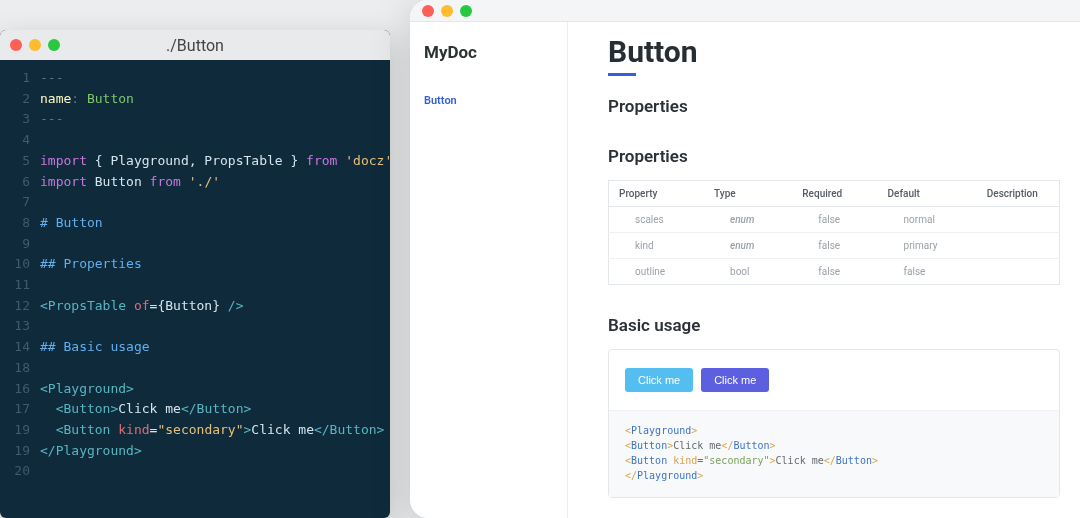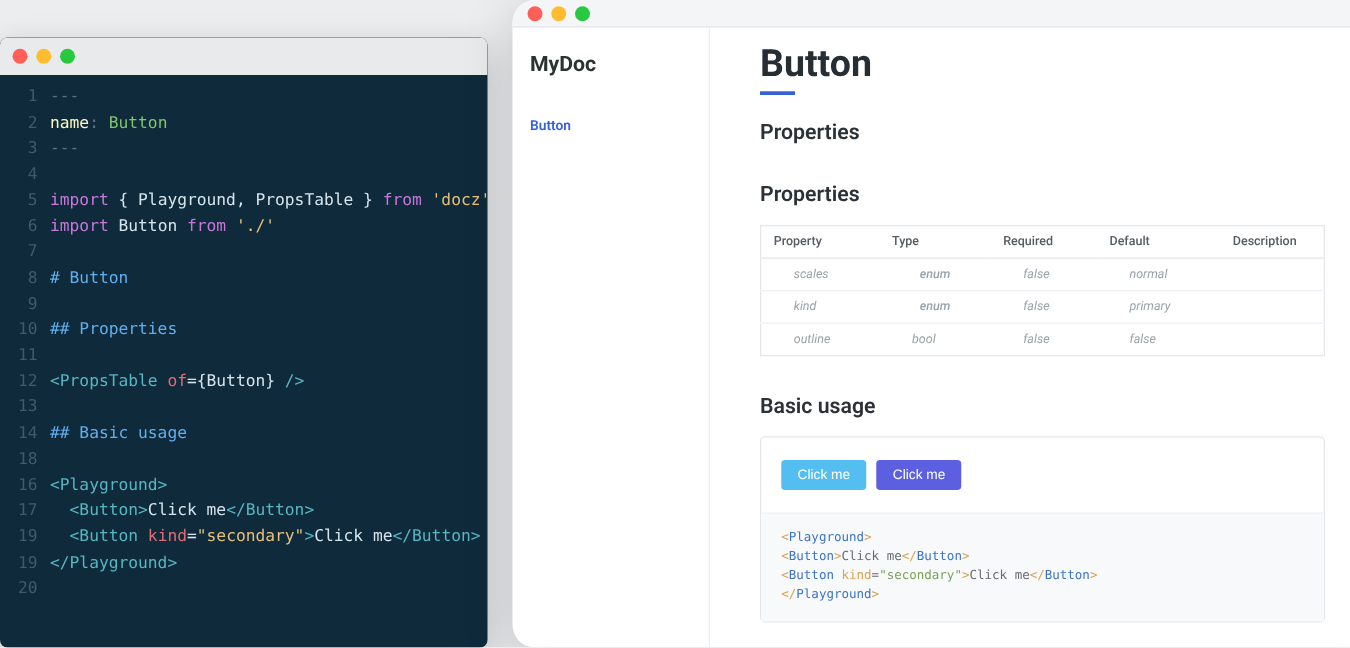--- a/index.html
+++ b/index.html
@@ -168,23 +168,22 @@
     text-align: left;
     font-weight: 500;
     padding: 7px 10px;
     color: #555c63;
     border-bottom: 1px solid #e3e6ea;
   }
   .props-table td {
     padding: 7px 26px;
     border-top: 1px solid #eef0f3;
     color: #9aa2a9;
-    font-style: italic;
-  }
-  .type-enum { color: #3660d9; font-style: italic; font-weight: 500; text-align: center; }
+  }
+  .type-enum { color: #3660d9; font-style: italic; font-weight: 500; }
 
   
   .playground {
     border: 1px solid #e3e6ea;
     border-radius: 4px;
     margin-top: 10px;
   }
   .preview {
     padding: 18px 16px;
     display: flex;
@@ -217,20 +216,21 @@
 </head>
 <body>
 
 <div class="editor-window">
   <div class="editor-titlebar">
     <div class="traffic-lights">
       <div class="dot red"></div>
       <div class="dot yellow"></div>
       <div class="dot green"></div>
     </div>
+    <div class="editor-title">./Button</div>
   </div>
   <div class="editor-body">
     <div class="gutter" id="gutter">
         <div>1</div>
         <div>2</div>
         <div>3</div>
         <div>4</div>
         <div>5</div>
         <div>6</div>
         <div>7</div>

